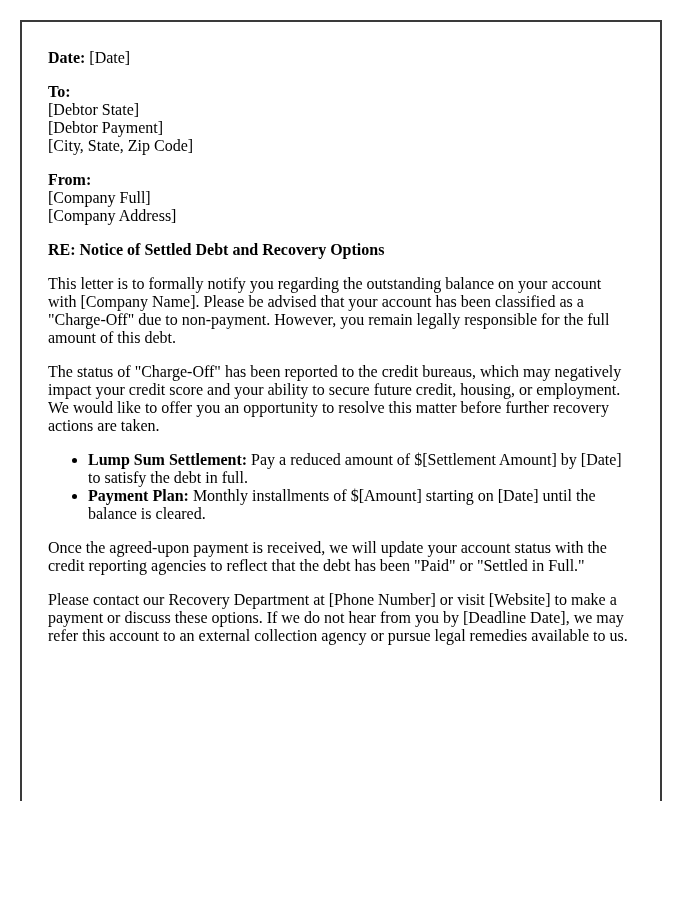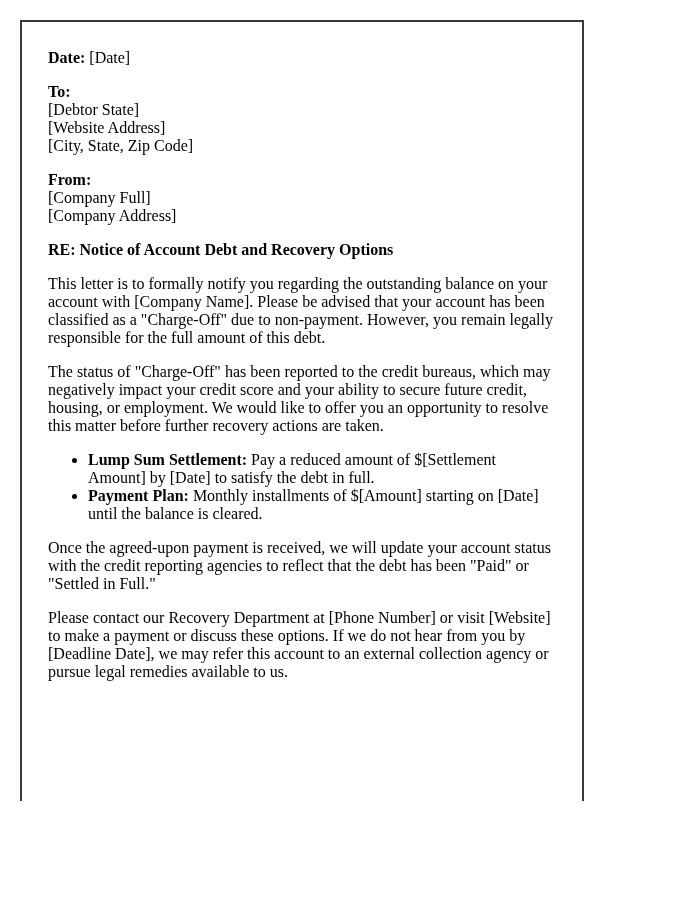--- a/index.html
+++ b/index.html
@@ -9,21 +9,21 @@
   }
   body {
     width: 700px;
     height: 900px;
     position: relative;
   }
   .letter-frame {
     position: absolute;
     left: 20px;
     top: 20px;
-    width: 564px;
+    width: 642px;
     height: 781px;
     box-sizing: border-box;
     border: 2px solid #3a3a3a;
     border-bottom: none;
     padding: 27px 28px 0 26px;
     background: #ffffff;
     overflow: hidden;
     font-family: "Liberation Serif", "DejaVu Serif", serif;
     font-size: 16px;
     line-height: 18px;
@@ -43,29 +43,29 @@
 </style>
 </head>
 <body>
 
 <div class="letter-frame">
 
   <p><b>Date:</b> <span>[Date]</span></p>
 
   <p><b>To:</b><br>
     <span>[Debtor State]</span><br>
-    <span>[Website Address]</span><br>
+    <span>[Debtor Payment]</span><br>
     <span>[City, State, Zip Code]</span></p>
 
   <p><b>From:</b><br>
     <span>[Company Full]</span><br>
     <span>[Company Address]</span><br>
     </p>
 
-  <p><b>RE: Notice of Account Debt and Recovery Options</b></p>
+  <p><b>RE: Notice of Settled Debt and Recovery Options</b></p>
 
 
 
   <p>This letter is to formally notify you regarding the outstanding balance on your account with [Company Name]. Please be advised that your account has been classified as a "Charge-Off" due to non-payment. However, you remain legally responsible for the full amount of this debt.</p>
 
   <p>The status of "Charge-Off" has been reported to the credit bureaus, which may negatively impact your credit score and your ability to secure future credit, housing, or employment. We would like to offer you an opportunity to resolve this matter before further recovery actions are taken.</p>
 
 
   <ul>
     <li><b>Lump Sum Settlement:</b> <span>Pay a reduced amount of $[Settlement Amount] by [Date] to satisfy the debt in full.</span></li>

